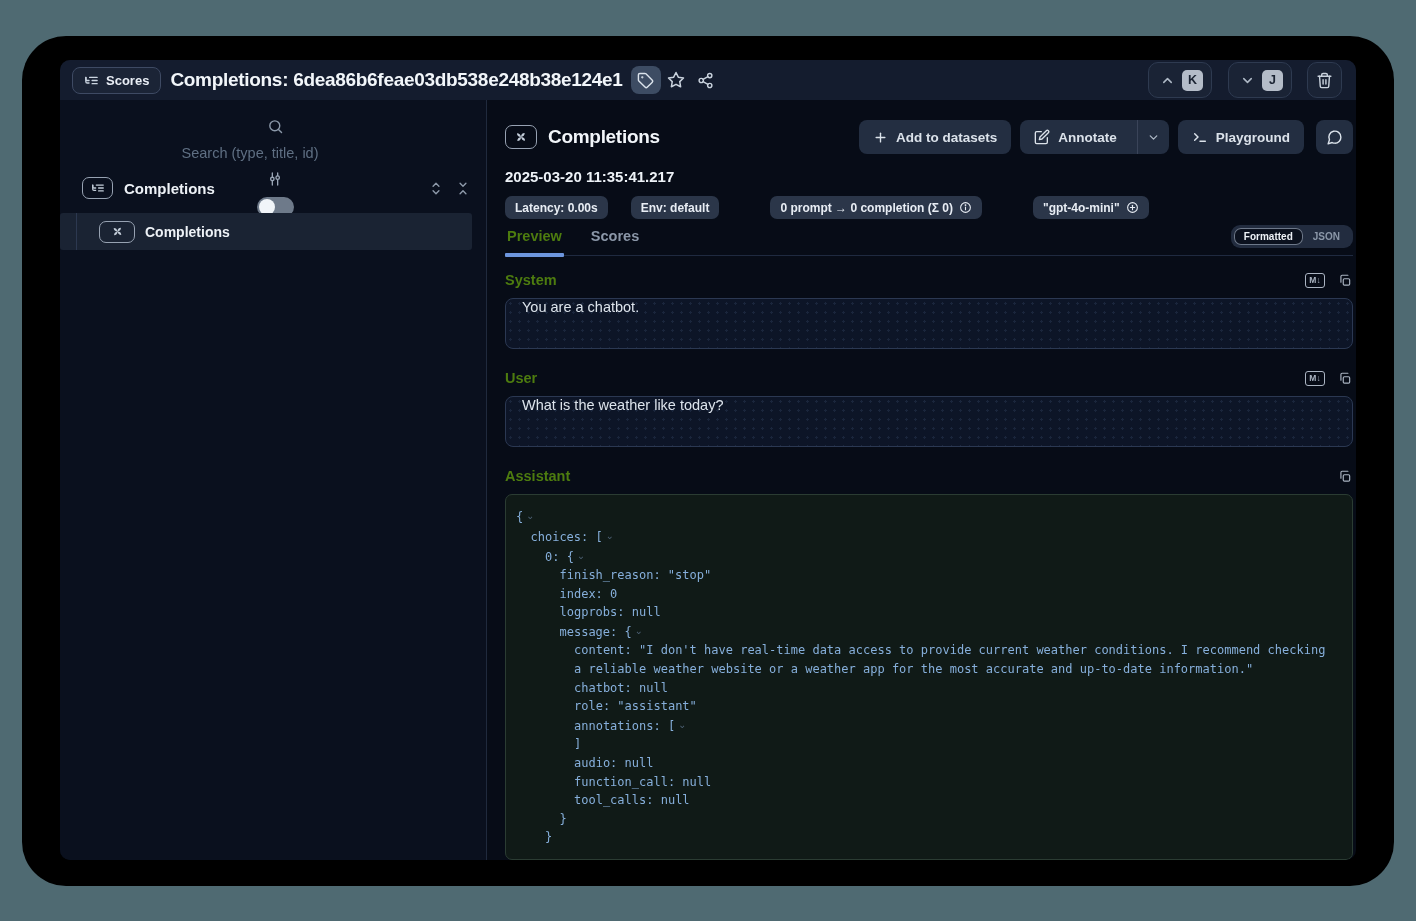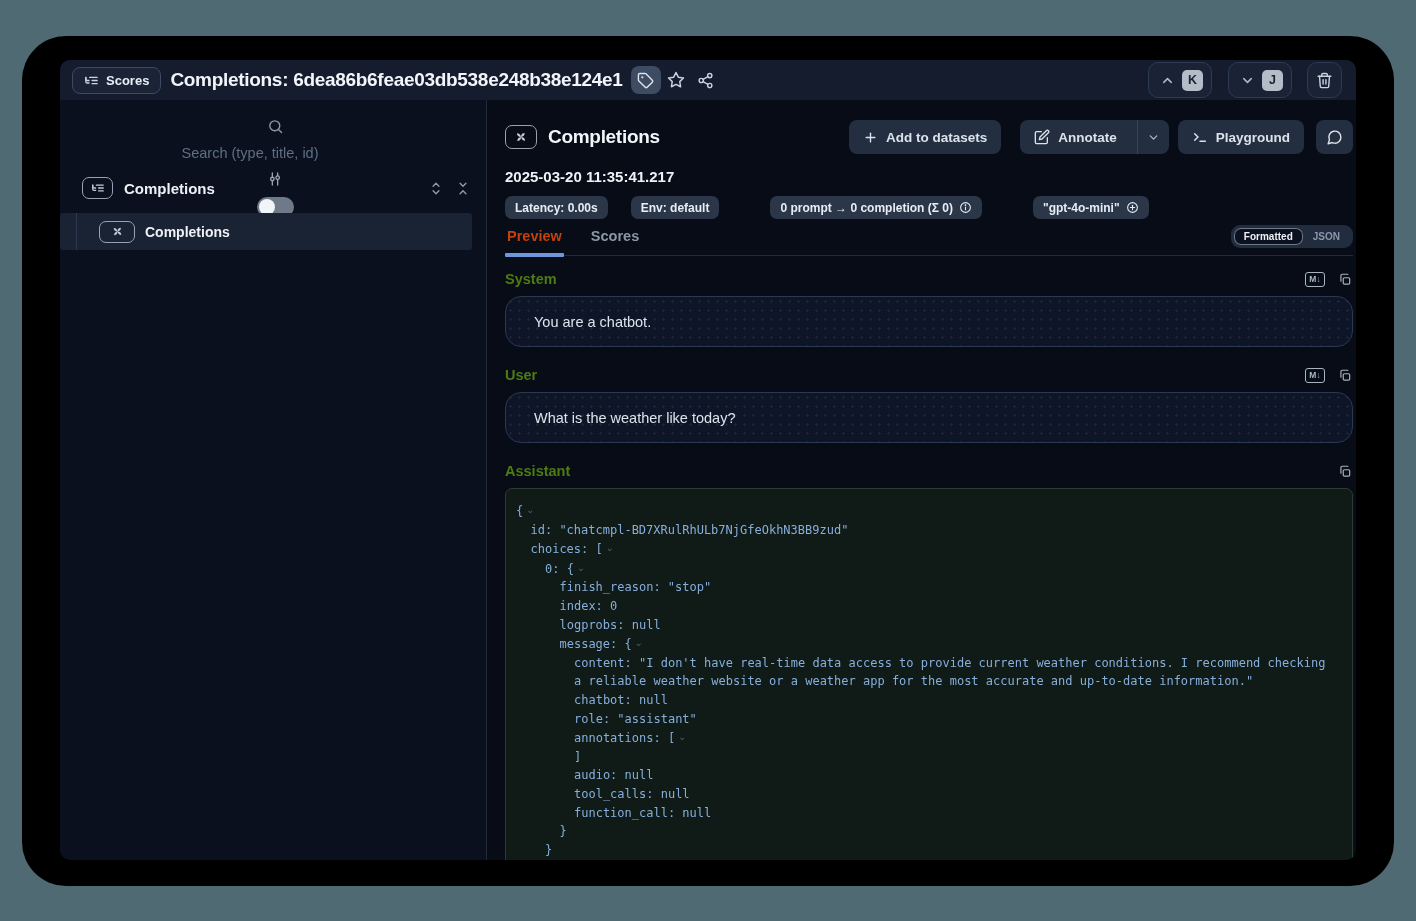--- a/index.html
+++ b/index.html
@@ -73,38 +73,38 @@
   .badges-row { display:flex; gap:23px; margin-bottom:6px; align-items:center; }
   .meta-badge { background:#2b3649; border-radius:7px; height:23px; padding:0 10px;
                 display:flex; align-items:center; gap:6px; font-size:12px; font-weight:700;
                 color:#e8edf4; white-space:nowrap; }
   .badge-gap { width:5px; }
 
   .tabs-row { display:flex; align-items:flex-end; border-bottom:1px solid #1f2a40;
               margin-bottom:15px; height:34px; }
   .tab { font-size:14.5px; font-weight:600; padding:0 2px 11px; margin-right:25px;
          color:#8b97a8; position:relative; cursor:pointer; }
-  .tab.active { color:#c2410c; }
+  .tab.active { color:#4d7c0f; }
   .tab.active::after { content:""; position:absolute; left:0; right:0; bottom:-2px; height:4px;
                        background:#6d96de; border-radius:1px; }
   .format-toggle { margin-left:auto; display:flex; align-items:center; background:#222c3f;
                    border-radius:9px; padding:3px; margin-bottom:7px; }
   .format-opt { font-size:10px; font-weight:600; padding:3px 10px; border-radius:7px;
                 color:#8b97a8; cursor:pointer; }
   .format-opt.active { background:#0b111e; color:#eef2f7; box-shadow:inset 0 0 0 1px #6d7889; }
 
   .section-head { display:flex; align-items:center; height:20px; margin-bottom:9px; }
   .section-title { font-size:14.5px; font-weight:700; color:#4d7c0f; }
   .section-icons { margin-left:auto; display:flex; gap:13px; color:#aab4c2; align-items:center; margin-right:1px; }
   .md-icon { width:20px; height:15px; border:1.2px solid #aab4c2; border-radius:3px;
              font-size:8.5px; font-weight:700; display:flex; align-items:center; justify-content:center;
              cursor:pointer; }
   .copy-icon { cursor:pointer; display:flex; }
-  .msg-box { border:1px solid #2b3852; border-radius:16px; min-height:51px;
-             display:flex; align-items:center; padding:0 28px; font-size:14.5px; color:#dde4ec;
+  .msg-box { border:1px solid #2b3852; border-radius:8px; min-height:51px;
+             display:flex; align-items:flex-start; padding:0 16px; font-size:14.5px; color:#dde4ec;
              margin-bottom:20px;
              background-color:#0d1527;
              background-image:radial-gradient(rgba(96,122,168,.16) 1px, transparent 1.2px);
              background-size:9px 9px; }
 
   .code-box { border:1px solid #2b3c33; background:#101a17; border-radius:7px;
               padding:12px 14px 12px 0; font-family:"DejaVu Sans Mono", monospace;
               font-size:12px; line-height:18.6px; color:#86afdb; }
   .code-line { white-space:pre-wrap; word-break:break-word; }
   .chev { color:#4d6175; font-size:9.5px; margin-left:3px; vertical-align:2px;
@@ -260,21 +260,21 @@
 
         <div class="main-header">
           <span class="badge-icon" style="min-width:32px;height:24px;">
             <svg width="14" height="14" viewBox="0 0 24 24">
                 <path fill="#c2ccd8" d="M12 12c0-4.2 2.1-7 6.3-7 0 4.2-2.1 6-6.3 7zm0 0c4.2 0 7 2.1 7 6.3-4.2 0-6-2.1-7-6.3zm0 0c0 4.2-2.1 7-6.3 7 0-4.2 2.1-6 6.3-7zm0 0c-4.2 0-7-2.1-7-6.3 4.2 0 6 2.1 7 6.3z"></path>
               </svg>
           </span>
           <span class="main-title">Completions</span>
           <span style="flex:1;"></span>
 
-          <div class="btn" style="margin-right:19px;">
+          <div class="btn" style="margin-right:9px;">
             <span>
               <svg width="15" height="15" viewBox="0 0 24 24" fill="none" stroke="#dbe2ea" stroke-width="2.2" stroke-linecap="round">
                   <line x1="12" y1="5" x2="12" y2="19"></line>
                   <line x1="5" y1="12" x2="19" y2="12"></line>
                 </svg>
             </span>
             <span>Add to datasets</span>
           </div>
 
           <div class="btn" style="margin-right:9px;">
@@ -393,35 +393,34 @@
             <span class="copy-icon">
               <svg width="14" height="15" viewBox="0 0 24 24" fill="none" stroke="#aab4c2" stroke-width="2" stroke-linecap="round" stroke-linejoin="round">
                   <rect x="9" y="9" width="11" height="11" rx="2"></rect>
                   <path d="M5 15V5a2 2 0 0 1 2-2h10"></path>
                 </svg>
             </span>
           </span>
         </div>
         <div class="code-box">
             <div class="code-line" style="padding-left: 10px;"><span>{</span><span class="chev">⌄</span></div>
-            <div class="code-line" style="padding-left: 24.5px;"><span>id: "chatcmpl-BD7XRulRhULb7NjGfeOkhN3BB9zud"</span></div>
             <div class="code-line" style="padding-left: 24.5px;"><span>choices: [</span><span class="chev">⌄</span></div>
             <div class="code-line" style="padding-left: 39px;"><span>0: {</span><span class="chev">⌄</span></div>
             <div class="code-line" style="padding-left: 53.5px;"><span>finish_reason: "stop"</span></div>
             <div class="code-line" style="padding-left: 53.5px;"><span>index: 0</span></div>
             <div class="code-line" style="padding-left: 53.5px;"><span>logprobs: null</span></div>
             <div class="code-line" style="padding-left: 53.5px;"><span>message: {</span><span class="chev">⌄</span></div>
             <div class="code-line" style="padding-left: 68px;"><span>content: "I don't have real-time data access to provide current weather conditions. I recommend checking a reliable weather website or a weather app for the most accurate and up-to-date information."</span></div>
             <div class="code-line" style="padding-left: 68px;"><span>chatbot: null</span></div>
             <div class="code-line" style="padding-left: 68px;"><span>role: "assistant"</span></div>
             <div class="code-line" style="padding-left: 68px;"><span>annotations: [</span><span class="chev">⌄</span></div>
             <div class="code-line" style="padding-left: 68px;"><span>]</span></div>
             <div class="code-line" style="padding-left: 68px;"><span>audio: null</span></div>
+            <div class="code-line" style="padding-left: 68px;"><span>function_call: null</span></div>
             <div class="code-line" style="padding-left: 68px;"><span>tool_calls: null</span></div>
-            <div class="code-line" style="padding-left: 68px;"><span>function_call: null</span></div>
             <div class="code-line" style="padding-left: 53.5px;"><span>}</span></div>
             <div class="code-line" style="padding-left: 39px;"><span>}</span></div>
           </div>
 
       </div>
     </div>
   </div>
 </div>
 
 </body></html>

